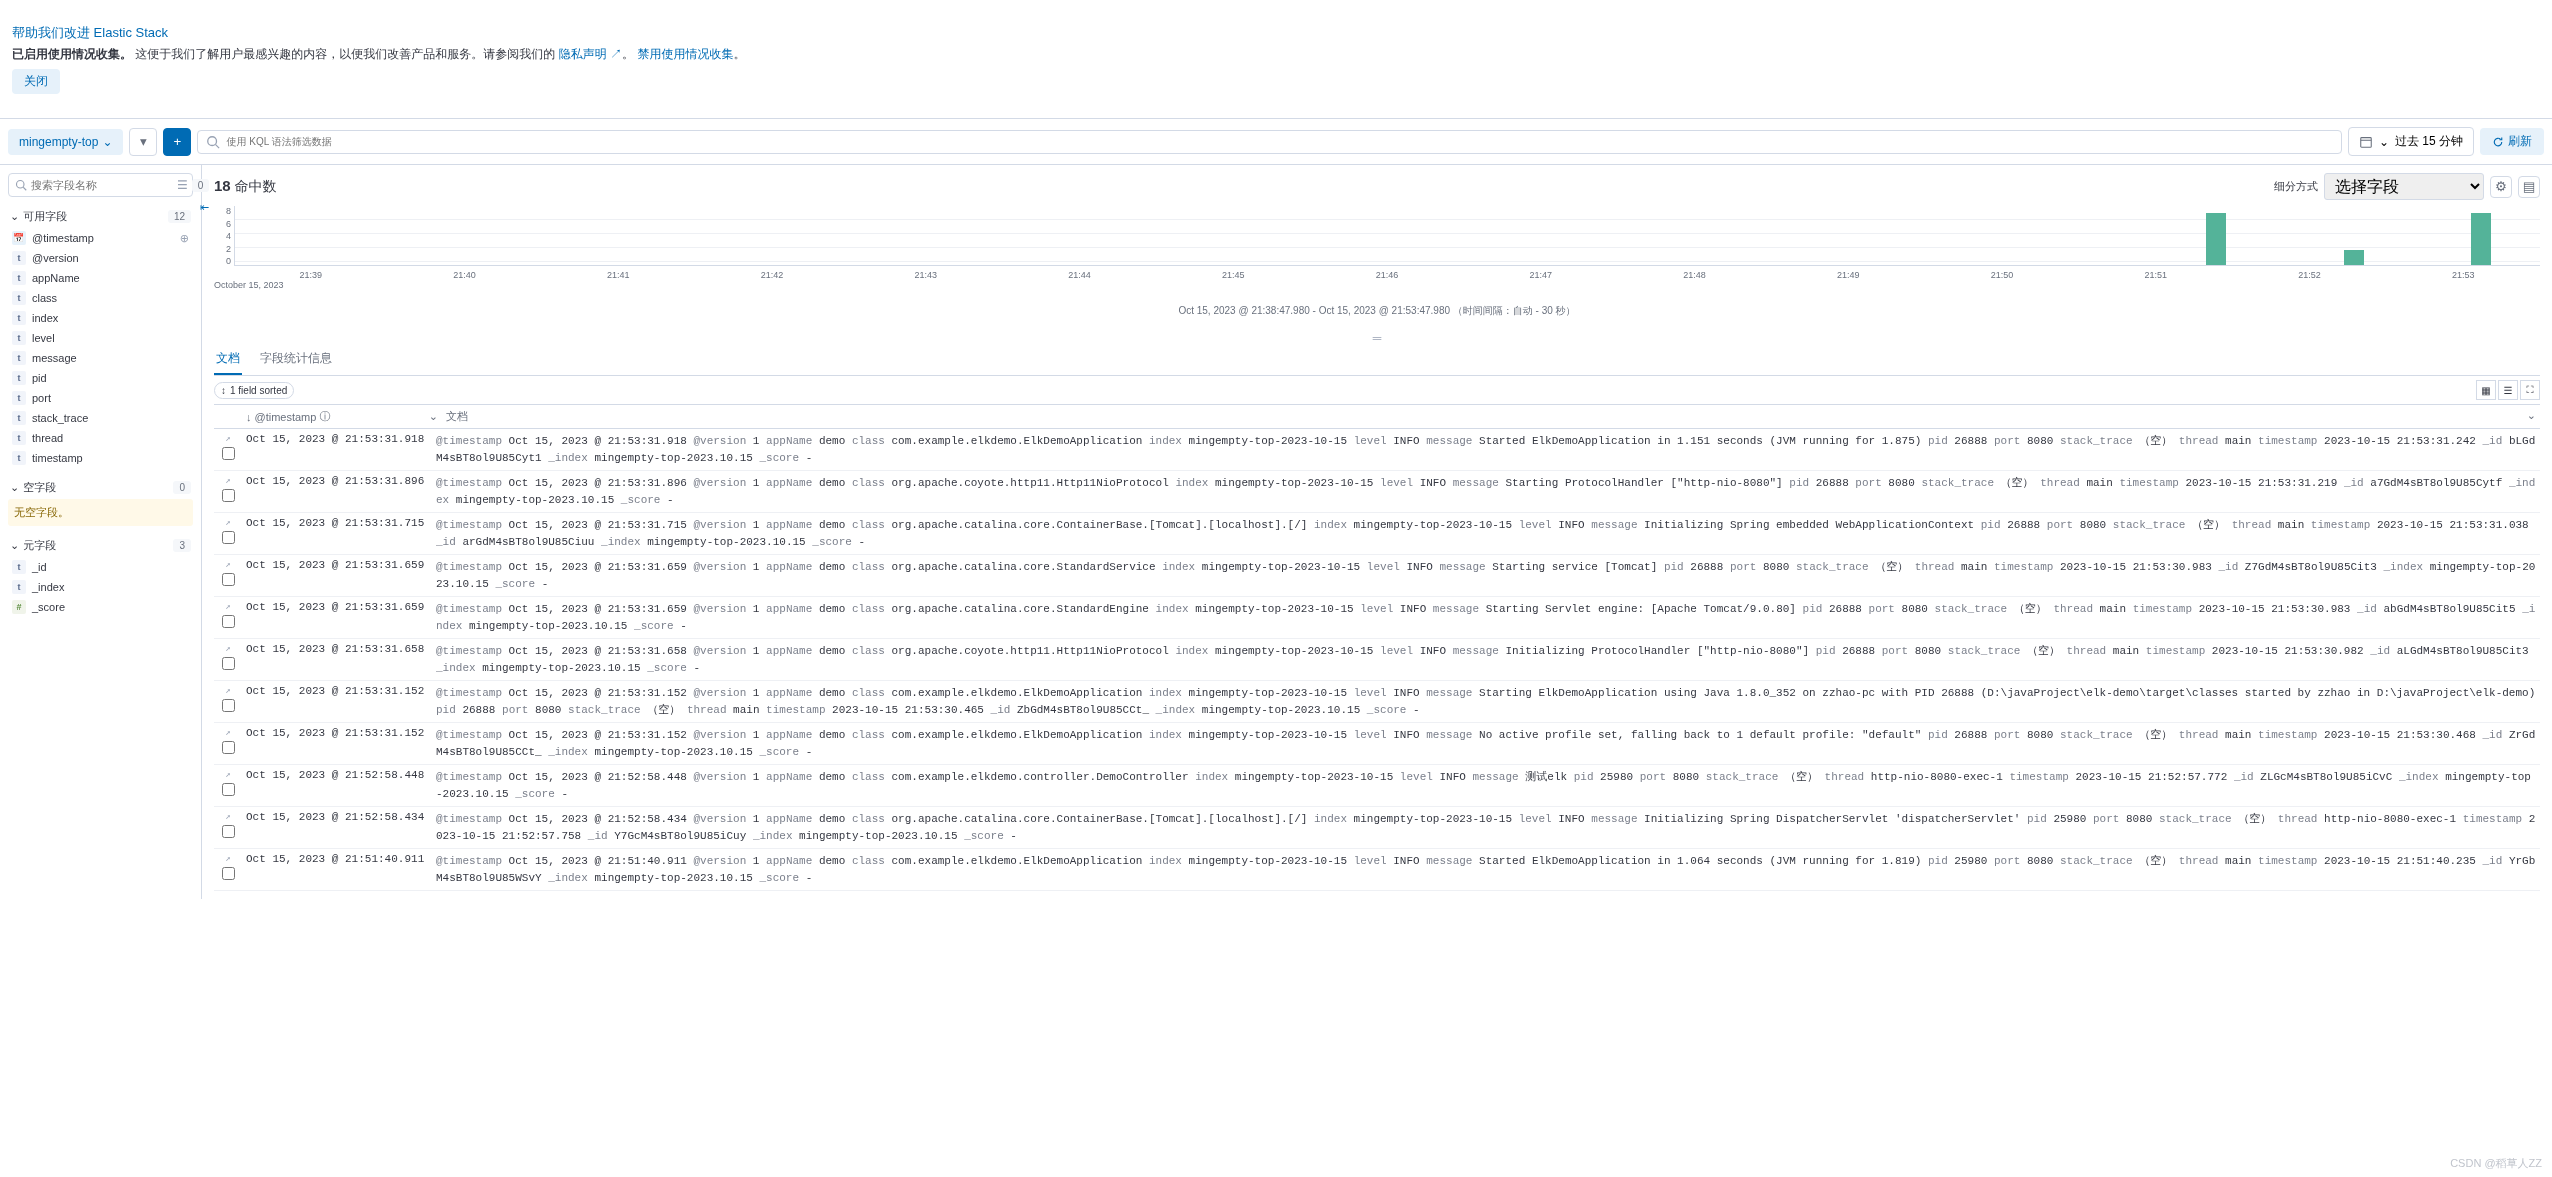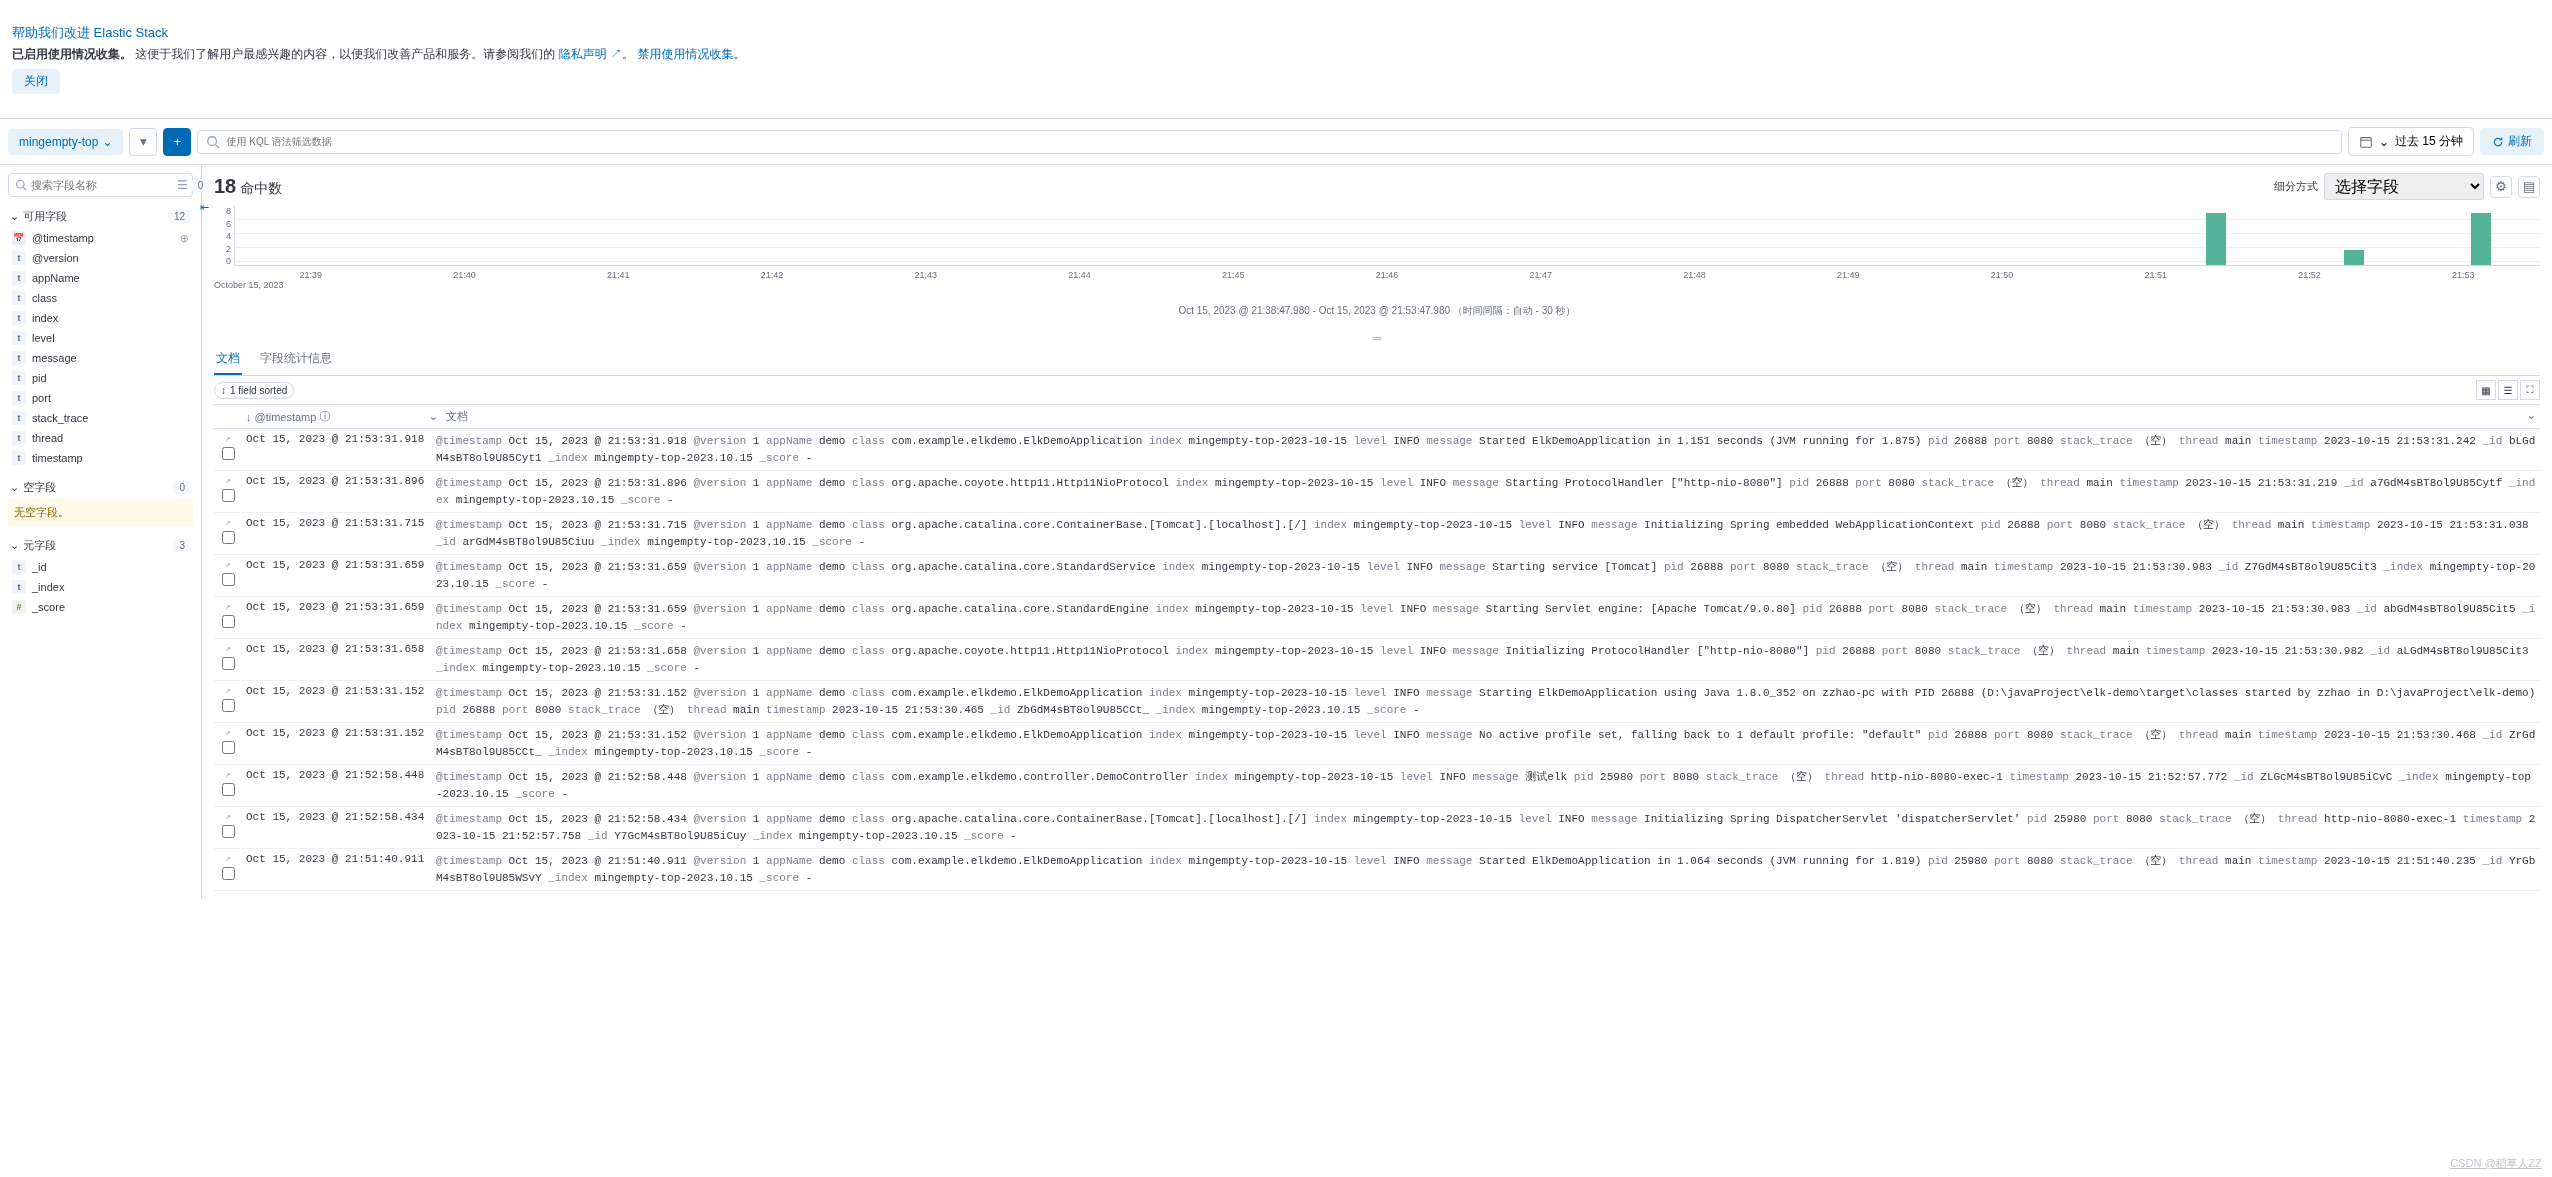--- a/index.html
+++ b/index.html
@@ -28,21 +28,21 @@
 .field-section-header .left { display: flex; align-items: center; gap: 4px; }
 .field-item { display: flex; align-items: center; padding: 3px 4px; font-size: 11px; gap: 6px; cursor: pointer; }
 .field-type { width: 14px; height: 14px; display: inline-flex; align-items: center; justify-content: center; font-size: 9px; border-radius: 2px; background: #f1f4fa; color: #5a6b8c; font-weight: bold; }
 .field-type.date { background: #e6f1fa; color: #006bb4; }
 .field-type.num { background: #f0f4ea; color: #5a8c3e; }
 .field-add { margin-left: auto; color: #98a2b3; }
 .no-fields { padding: 6px; background: #fff9e8; font-size: 11px; color: #8a6a0a; border-radius: 3px; }
 .content { flex: 1; padding: 8px 12px; min-width: 0; }
 .content-header { display: flex; align-items: center; justify-content: space-between; margin-bottom: 6px; }
 .hit-count { font-size: 14px; }
-.hit-count b { font-size: 20px; text-align: center; }
+.hit-count b { font-size: 15px; text-align: center; }
 .breakdown { display: flex; align-items: center; gap: 6px; font-size: 11px; }
 .breakdown select { border: 1px solid #d3dae6; border-radius: 3px; padding: 3px 6px; font-size: 16px; width: 160px; }
 .chart-area { position: relative; height: 60px; margin-bottom: 4px; display: flex; }
 .y-axis { width: 20px; display: flex; flex-direction: column; justify-content: space-between; font-size: 9px; color: #69707d; text-align: right; padding-right: 3px; }
 .chart-bars { flex: 1; display: flex; align-items: flex-end; border-bottom: 1px solid #d3dae6; border-left: 1px solid #d3dae6; position: relative; }
 .chart-bars::before { content: ''; position: absolute; top: 0; bottom: 0; left: 0; right: 0; background: repeating-linear-gradient(to bottom, transparent, transparent 13px, #eef0f4 13px, #eef0f4 14px); }
 .bar { position: absolute; bottom: 0; width: 20px; background: #54b399; }
 .x-axis { display: flex; margin-left: 20px; font-size: 9px; color: #69707d; }
 .x-tick { flex: 1; text-align: center; }
 .time-range-label { text-align: center; font-size: 10px; color: #69707d; margin: 14px 0; }
@@ -58,21 +58,21 @@
 .col-ts { width: 200px; display: flex; align-items: center; gap: 3px; padding: 4px; }
 .col-doc { flex: 1; padding: 4px; }
 .doc-row { display: flex; border-bottom: 1px solid #eef0f4; font-family: "Courier New", monospace; font-size: 11px; }
 .doc-controls { width: 28px; display: flex; flex-direction: column; align-items: center; padding-top: 4px; gap: 3px; }
 .doc-controls .expand { cursor: pointer; color: #98a2b3; font-size: 9px; }
 .doc-controls input { cursor: pointer; }
 .doc-ts { width: 172px; padding: 4px; white-space: nowrap; color: #343741; }
 .doc-content { flex: 1; padding: 4px; line-height: 1.5; word-break: break-all; color: #343741; min-width: 0; margin-left: 18px; }
 .doc-content .fld { color: #7a7f8b; }
 .collapse-toggle { position: absolute; left: 200px; margin-top: -4px; color: #006bb4; cursor: pointer; font-size: 11px; }
-.watermark { position: fixed; bottom: 6px; right: 10px; font-size: 11px; color: #c0c4cc; text-decoration: underline; }
+.watermark { position: fixed; bottom: 6px; right: 10px; font-size: 11px; color: #c0c4cc; }
 svg { display: block; }
 </style>
 </head>
 <body>
 
 <div class="banner">
   <div class="banner-title">帮助我们改进 Elastic Stack</div>
   <div class="banner-text">
     <b>已启用使用情况收集。</b>
     <span>这便于我们了解用户最感兴趣的内容，以便我们改善产品和服务。请参阅我们的</span>

